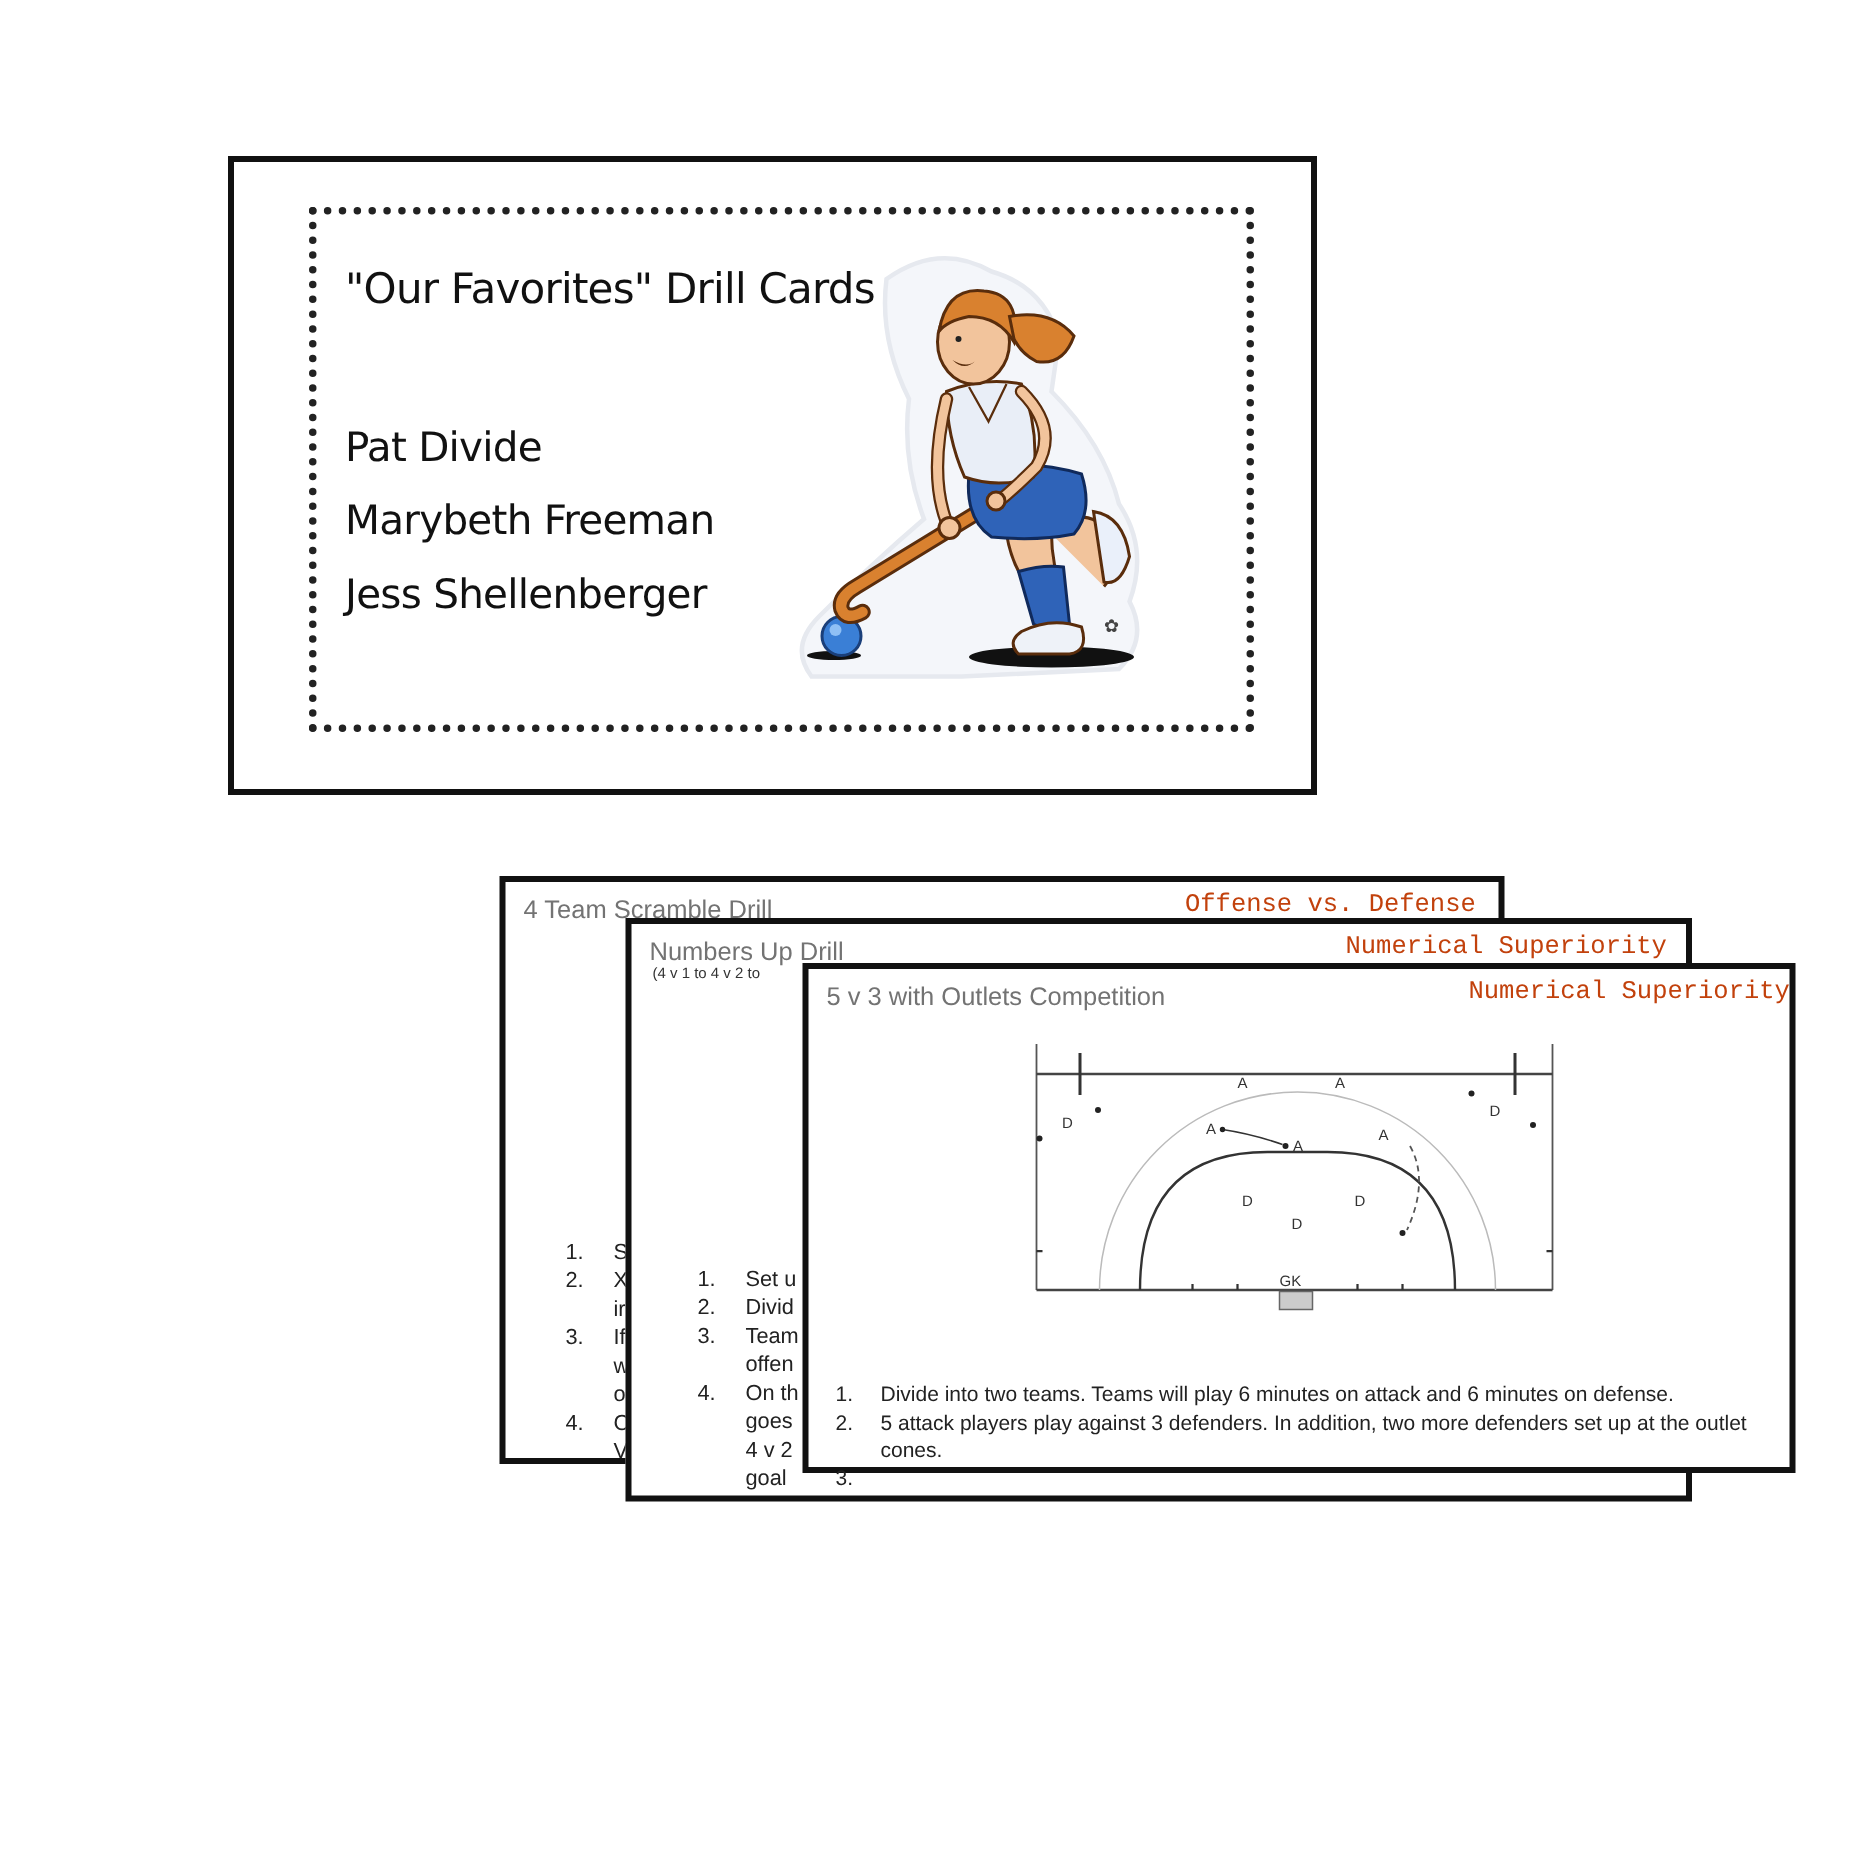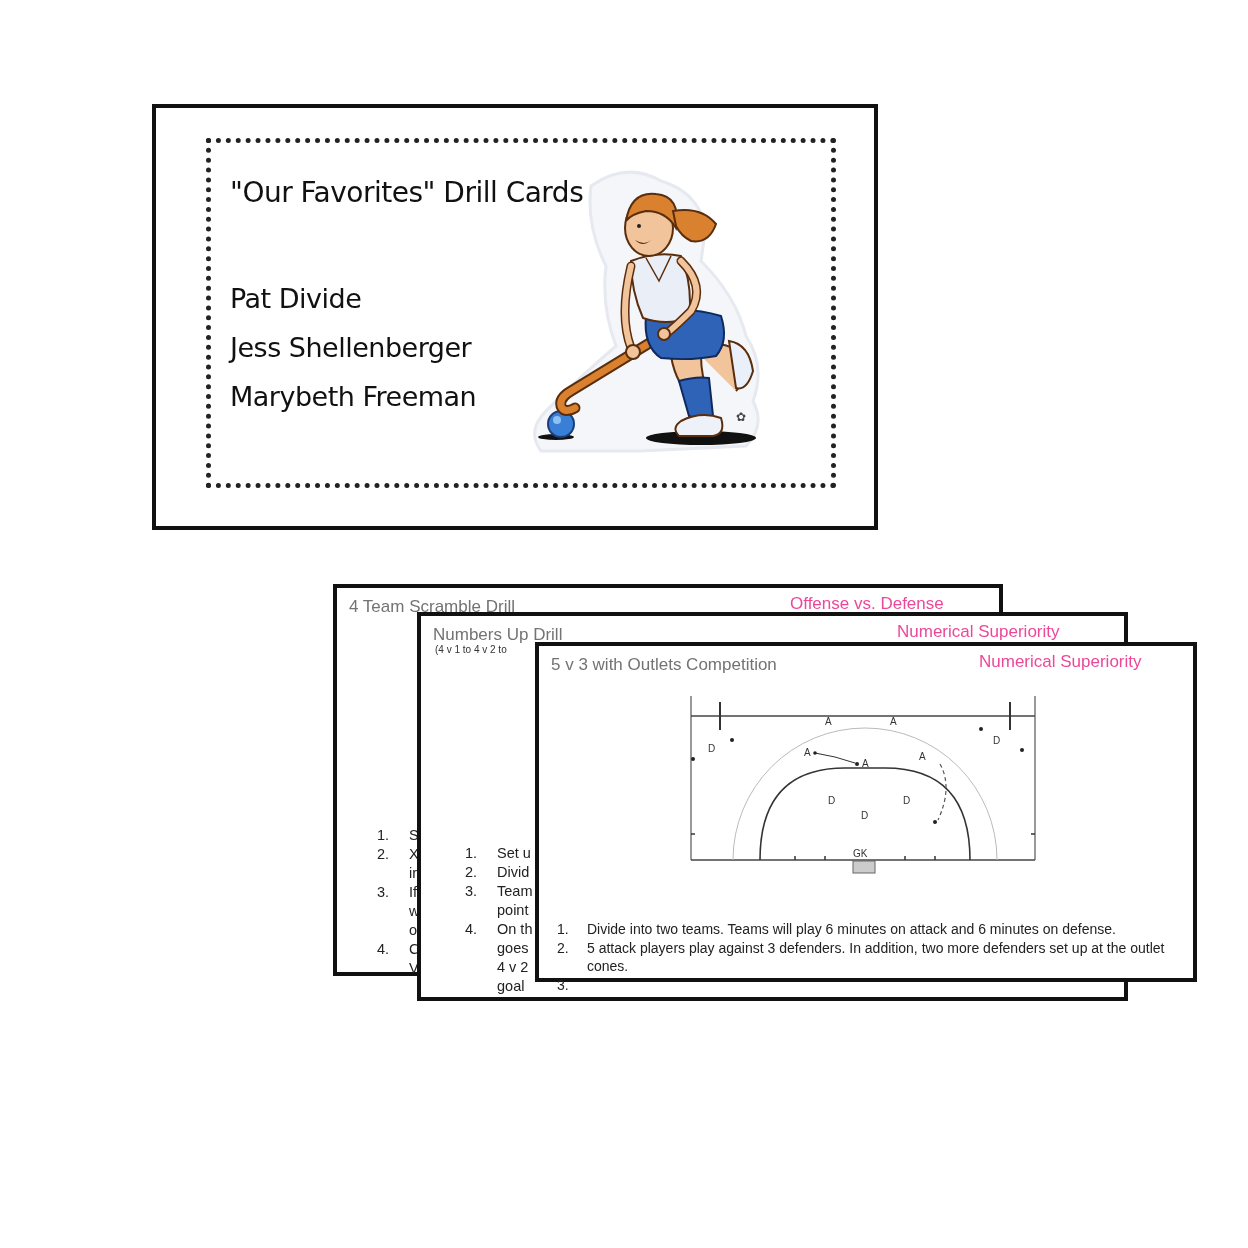--- a/index.html
+++ b/index.html
@@ -6,21 +6,21 @@
     body { width: 1248px; height: 1248px; position: relative; overflow: hidden; font-family: "Liberation Sans", sans-serif; color: #222; }
 
     .cover-card { position: absolute; left: 152px; top: 104px; width: 718px; height: 418px; border: 4px solid #111; background: #fff; box-sizing: content-box; }
     .cover-dots { position: absolute; left: 50px; top: 30px; width: 620px; height: 340px; border: 5px dotted #222; border-image: none; }
     .cover-title { position: absolute; left: 74px; top: 68px; font-family: "DejaVu Sans", sans-serif; font-size: 28px; letter-spacing: -0.5px; color: #111; white-space: nowrap; }
     .cover-names { position: absolute; left: 74px; top: 166px; font-family: "DejaVu Sans", sans-serif; font-size: 27px; line-height: 49px; color: #111; letter-spacing: -0.5px; }
     .cover-art { position: absolute; left: 375px; top: 58px; width: 240px; height: 290px; }
 
     .drill-card { position: absolute; background: #fff; border: 4px solid #111; box-sizing: border-box; }
     .drill-card .title { position: absolute; left: 12px; top: 9px; font-size: 17px; color: #737373; white-space: nowrap; }
-    .drill-card .category { position: absolute; top: 6px; font-size: 17px; color: #ec4899; white-space: nowrap; }
+    .drill-card .category { position: absolute; top: 6px; font-size: 17px; color: #c2410c; white-space: nowrap; font-family: Liberation Mono, monospace; }
     .drill-card .subtitle { position: absolute; left: 14px; top: 28px; font-size: 10px; color: #333; white-space: nowrap; }
 
     #card1 { left: 333px; top: 584px; width: 670px; height: 392px; }
     #card1 .category { left: 453px; }
     #card2 { left: 417px; top: 612px; width: 711px; height: 389px; }
     #card2 .category { left: 476px; }
     #card3 { left: 535px; top: 642px; width: 662px; height: 340px; }
     #card3 .category { left: 440px; }
 
     .steps { position: absolute; margin: 0; padding: 0; list-style: none; font-size: 14.5px; color: #222; }
@@ -34,22 +34,22 @@
     .field { position: absolute; left: 146px; top: 46px; width: 356px; height: 186px; }
   </style>
 </head>
 <body>
 
 <div class="cover-card">
   <div class="cover-dots"></div>
   <div class="cover-title">"Our Favorites" Drill Cards</div>
   <div class="cover-names">
     <div>Pat Divide</div>
+    <div>Marybeth Freeman</div>
     <div>Jess Shellenberger</div>
-    <div>Marybeth Freeman</div>
   </div>
   <svg class="cover-art" viewBox="0 0 240 290">
 
     <path d="M60 20 Q95 -5 130 15 Q165 25 175 60 L170 95 Q205 130 215 170 Q235 200 222 235 Q235 260 215 280 L110 285 L10 285 Q-5 265 15 245 Q50 210 85 180 Q70 140 75 100 Q55 60 60 20 Z" fill="#f4f6fa" stroke="#e6e9ef" stroke-width="3"></path>
 
     <ellipse cx="170" cy="272" rx="55" ry="7" fill="#111"></ellipse>
     <ellipse cx="25" cy="271" rx="18" ry="3" fill="#111"></ellipse>
 
     <circle cx="30" cy="258" r="13" fill="#3a7fd6" stroke="#1a3f7a" stroke-width="2"></circle>
     <circle cx="26" cy="254" r="4" fill="#8fc0f5"></circle>
@@ -101,21 +101,21 @@
 </div>
 
 <div class="drill-card" id="card2">
   <div class="title">Numbers Up Drill</div>
   <div class="category">Numerical Superiority</div>
   <div class="subtitle">(4 v 1 to 4 v 2 to</div>
   <ul class="steps">
     <li><span class="num">1.</span><span>Set u</span></li>
     <li><span class="num">2.</span><span>Divid</span></li>
     <li><span class="num">3.</span><span>Team</span></li>
-    <li><span class="num"></span><span>point</span></li>
+    <li><span class="num"></span><span>offen</span></li>
     <li><span class="num">4.</span><span>On th</span></li>
     <li><span class="num"></span><span>goes</span></li>
     <li><span class="num"></span><span>4 v 2</span></li>
     <li><span class="num"></span><span>goal</span></li>
   </ul>
 </div>
 
 <div class="drill-card" id="card3">
   <div class="title">5 v 3 with Outlets Competition</div>
   <div class="category">Numerical Superiority</div>

